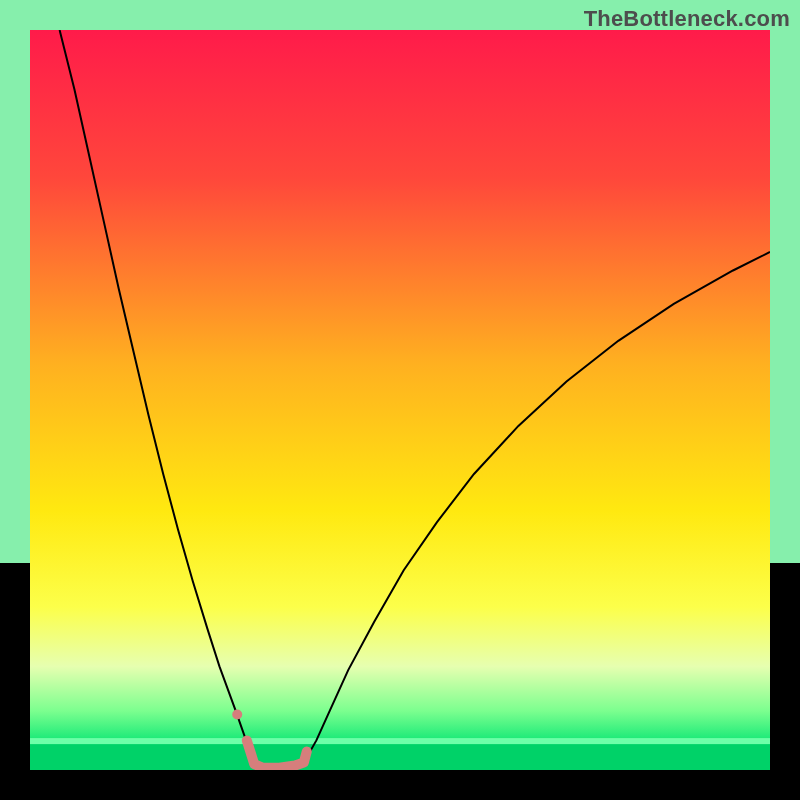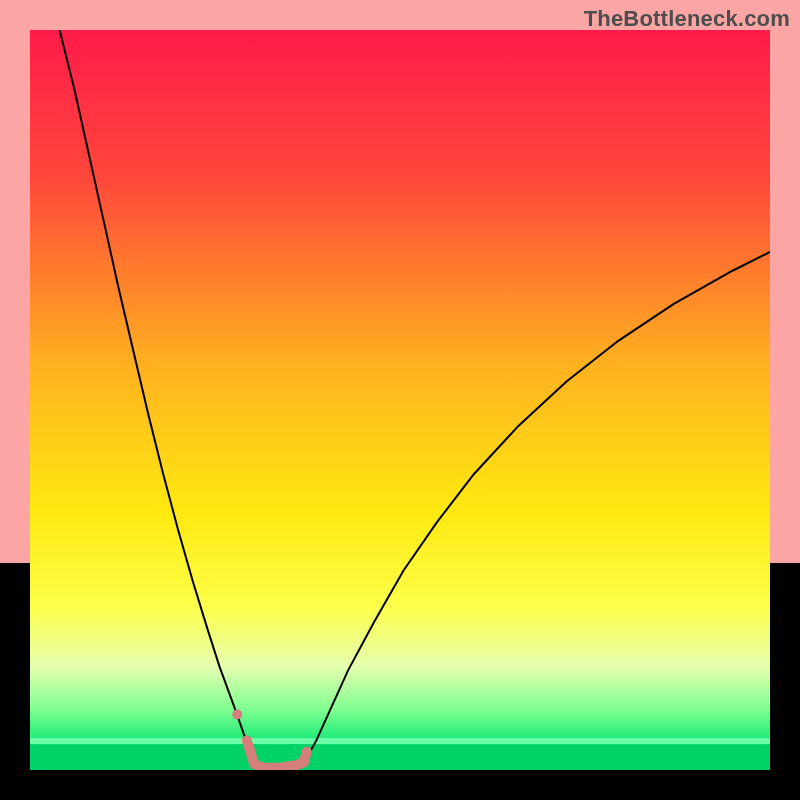--- a/index.html
+++ b/index.html
@@ -8,21 +8,21 @@
     width: 800px;
     height: 800px;
     background: #000;
     overflow: hidden;
     font-family: Arial, Helvetica, sans-serif;
   }
   .frame {
     position: absolute;
     width: 800px;
     height: 563px;
-    background: #fca5a5;
+    background: #86efac;
   }
   .watermark {
     position: absolute;
     top: 6px;
     right: 10px;
     color: #4d4d4d;
     font-size: 22px;
     font-weight: 600;
     letter-spacing: 0.2px;
     z-index: 50;

